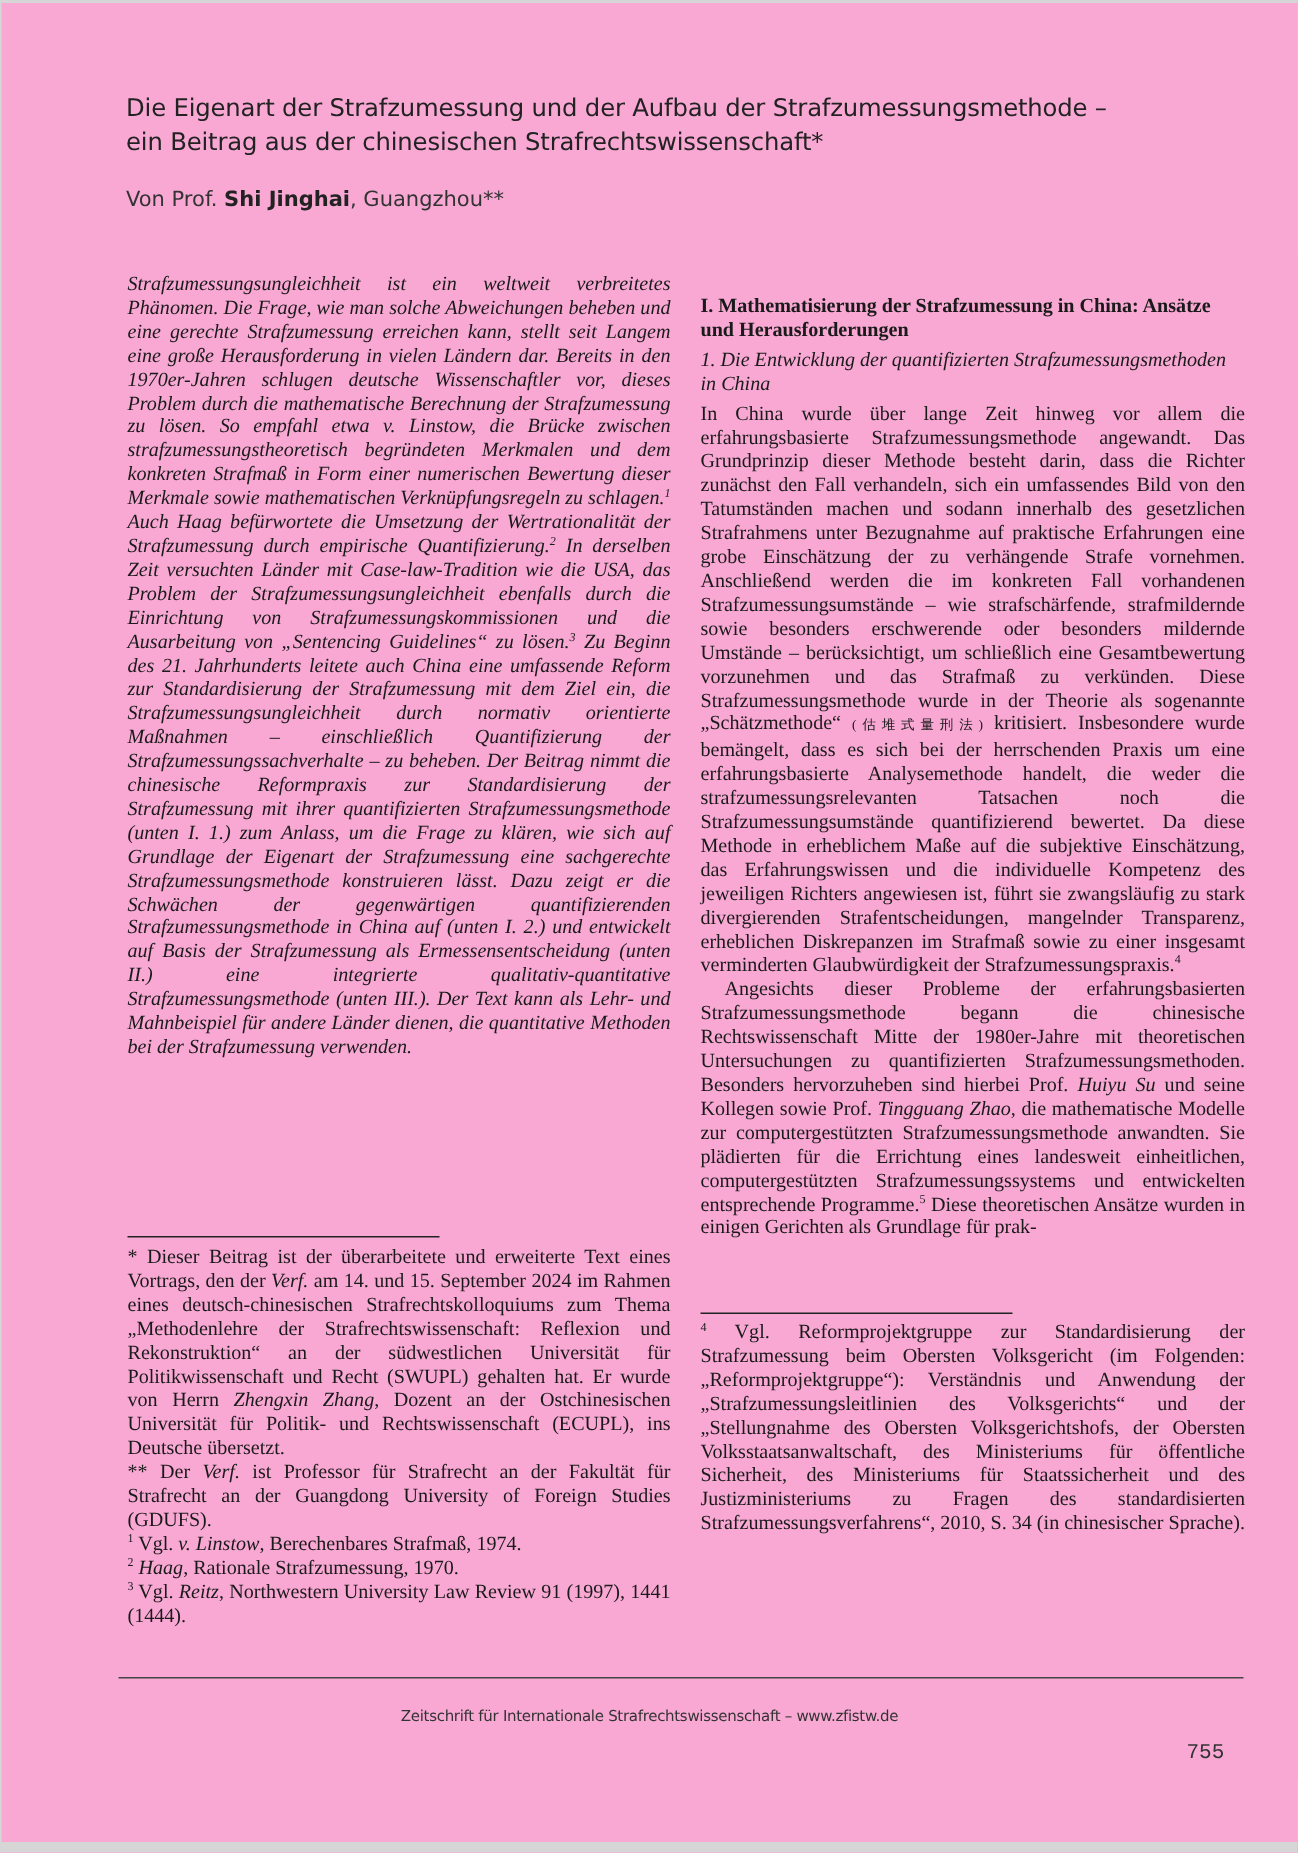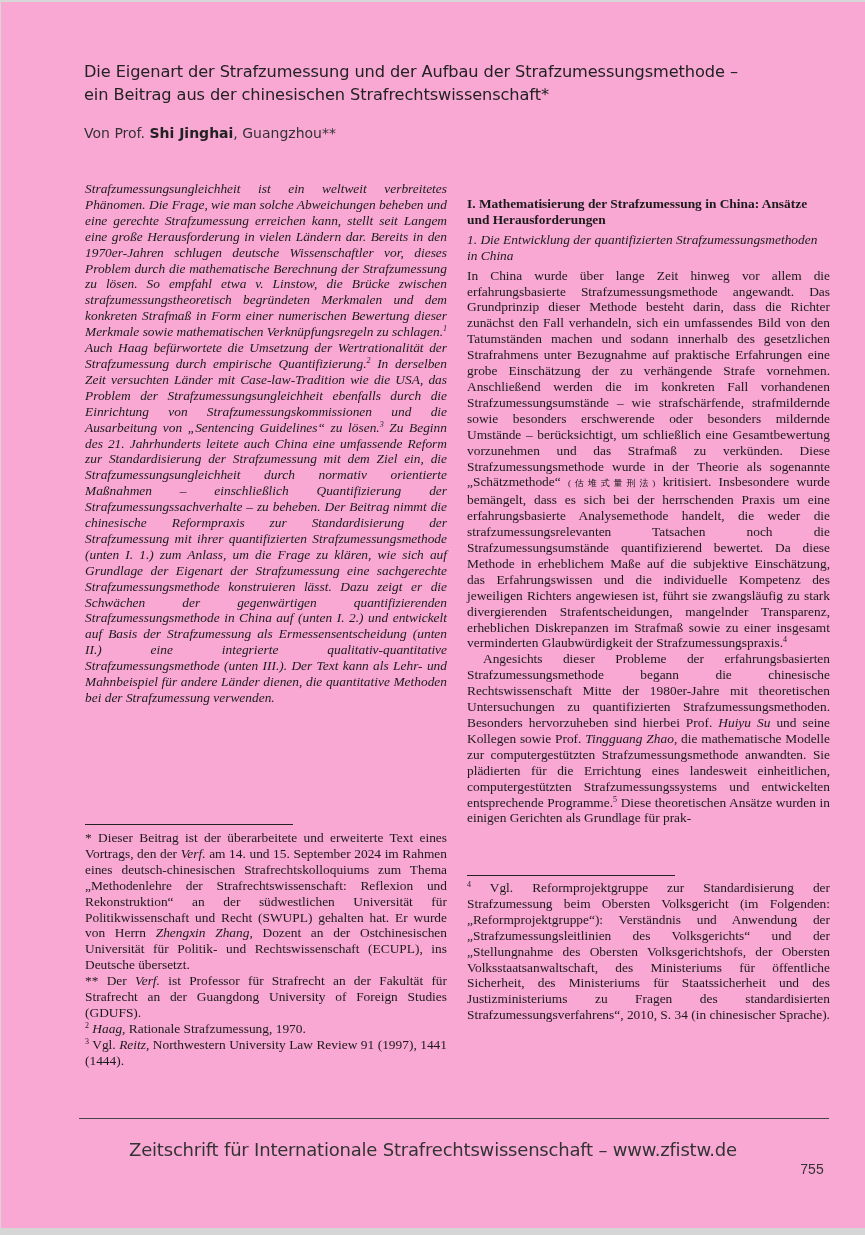--- a/index.html
+++ b/index.html
@@ -53,26 +53,26 @@
   }
   .footnotes-left { left: 84px; top: 828px; width: 362px; }
   .footnotes-right { left: 466px; top: 878px; width: 363px; }
   .footnotes p { margin: 0; }
   .footer-rule {
     position: absolute; left: 78px; top: 1116px; width: 750px;
     border-top: 1px solid #444;
   }
   .footer-text {
     position: absolute; left: 0; top: 1137px; width: 864px; text-align: center;
-    font-family: "DejaVu Sans", sans-serif; font-size: 18px; color: #333;
+    font-family: "DejaVu Sans", sans-serif; font-size: 10px; color: #333;
     letter-spacing: -0.2px;
   }
   .page-number {
-    position: absolute; left: 790px; top: 1159px; width: 42px; text-align: center;
-    font-family: Liberation Sans, sans-serif; font-size: 14px; color: #333;
+    position: absolute; left: 790px; top: 1159px; width: 42px; text-align: left;
+    font-family: Liberation Mono, monospace; font-size: 14px; color: #333;
   }
 </style>
 </head>
 <body>
 
 <div class="page">
 
   <h1 class="title">
     <span>Die Eigenart der Strafzumessung und der Aufbau der Strafzumessungsmethode –</span><br>
     <span>ein Beitrag aus der chinesischen Strafrechtswissenschaft*</span>
@@ -90,20 +90,21 @@
     <p class="h1">I. Mathematisierung der Strafzumessung in China: Ansätze und Herausforderungen</p>
     <p class="h2">1. Die Entwicklung der quantifizierten Strafzumessungsmethoden in China</p>
     <p class="para"><span>In China wurde über lange Zeit hinweg vor allem die erfahrungsbasierte Strafzumessungsmethode angewandt. Das Grundprinzip dieser Methode besteht darin, dass die Richter zunächst den Fall verhandeln, sich ein umfassendes Bild von den Tatumständen machen und sodann innerhalb des gesetzlichen Strafrahmens unter Bezugnahme auf praktische Erfahrungen eine grobe Einschätzung der zu verhängende Strafe vornehmen. Anschließend werden die im konkreten Fall vorhandenen Strafzumessungsumstände – wie strafschärfende, strafmildernde sowie besonders erschwerende oder besonders mildernde Umstände – berücksichtigt, um schließlich eine Gesamtbewertung vorzunehmen und das Strafmaß zu verkünden. Diese Strafzumessungsmethode wurde in der Theorie als sogenannte „Schätzmethode“ </span><span class="cjk">(估堆式量刑法)</span><span> kritisiert. Insbesondere wurde bemängelt, dass es sich bei der herrschenden Praxis um eine erfahrungsbasierte Analysemethode handelt, die weder die strafzumessungsrelevanten Tatsachen noch die Strafzumessungsumstände quantifizierend bewertet. Da diese Methode in erheblichem Maße auf die subjektive Einschätzung, das Erfahrungswissen und die individuelle Kompetenz des jeweiligen Richters angewiesen ist, führt sie zwangsläufig zu stark divergierenden Strafentscheidungen, mangelnder Transparenz, erheblichen Diskrepanzen im Strafmaß sowie zu einer insgesamt verminderten Glaubwürdigkeit der Strafzumessungspraxis.</span><sup>4</sup></p>
     <p class="para indent"><span>Angesichts dieser Probleme der erfahrungsbasierten Strafzumessungsmethode begann die chinesische Rechtswissenschaft Mitte der 1980er-Jahre mit theoretischen Untersuchungen zu quantifizierten Strafzumessungsmethoden. Besonders hervorzuheben sind hierbei Prof. </span><i>Huiyu Su</i><span> und seine Kollegen sowie Prof. </span><i>Tingguang Zhao</i><span>, die mathematische Modelle zur computergestützten Strafzumessungsmethode anwandten. Sie plädierten für die Errichtung eines landesweit einheitlichen, computergestützten Strafzumessungssystems und entwickelten entsprechende Programme.</span><sup>5</sup><span> Diese theoretischen Ansätze wurden in einigen Gerichten als Grundlage für prak-</span></p>
   </div>
 
   <div class="fn-rule fn-left"></div>
   <div class="footnotes footnotes-left">
     <p><span>* Dieser Beitrag ist der überarbeitete und erweiterte Text eines Vortrags, den der </span><i>Verf.</i><span> am 14. und 15. September 2024 im Rahmen eines deutsch-chinesischen Strafrechtskolloquiums zum Thema „Methodenlehre der Strafrechtswissenschaft: Reflexion und Rekonstruktion“ an der südwestlichen Universität für Politikwissenschaft und Recht (SWUPL) gehalten hat. Er wurde von Herrn </span><i>Zhengxin Zhang</i><span>, Dozent an der Ostchinesischen Universität für Politik- und Rechtswissenschaft (ECUPL), ins Deutsche übersetzt.</span></p>
     <p><span>** Der </span><i>Verf.</i><span> ist Professor für Strafrecht an der Fakultät für Strafrecht an der Guangdong University of Foreign Studies (GDUFS).</span></p>
+    <p><sup>1</sup><span> Vgl. </span><i>v. Linstow</i><span>, Berechenbares Strafmaß, 1974.</span></p>
     <p><sup>2</sup><i> Haag</i><span>, Rationale Strafzumessung, 1970.</span></p>
     <p><sup>3</sup><span> Vgl. </span><i>Reitz</i><span>, Northwestern University Law Review 91 (1997), 1441 (1444).</span></p>
   </div>
 
   <div class="fn-rule fn-right"></div>
   <div class="footnotes footnotes-right">
     <p><sup>4</sup><span> Vgl. Reformprojektgruppe zur Standardisierung der Strafzumessung beim Obersten Volksgericht (im Folgenden: „Reformprojektgruppe“): Verständnis und Anwendung der „Strafzumessungsleitlinien des Volksgerichts“ und der „Stellungnahme des Obersten Volksgerichtshofs, der Obersten Volksstaatsanwaltschaft, des Ministeriums für öffentliche Sicherheit, des Ministeriums für Staatssicherheit und des Justizministeriums zu Fragen des standardisierten Strafzumessungsverfahrens“, 2010, S. 34 (in chinesischer Sprache).</span></p>
   </div>
 
   <div class="footer-rule"></div>

